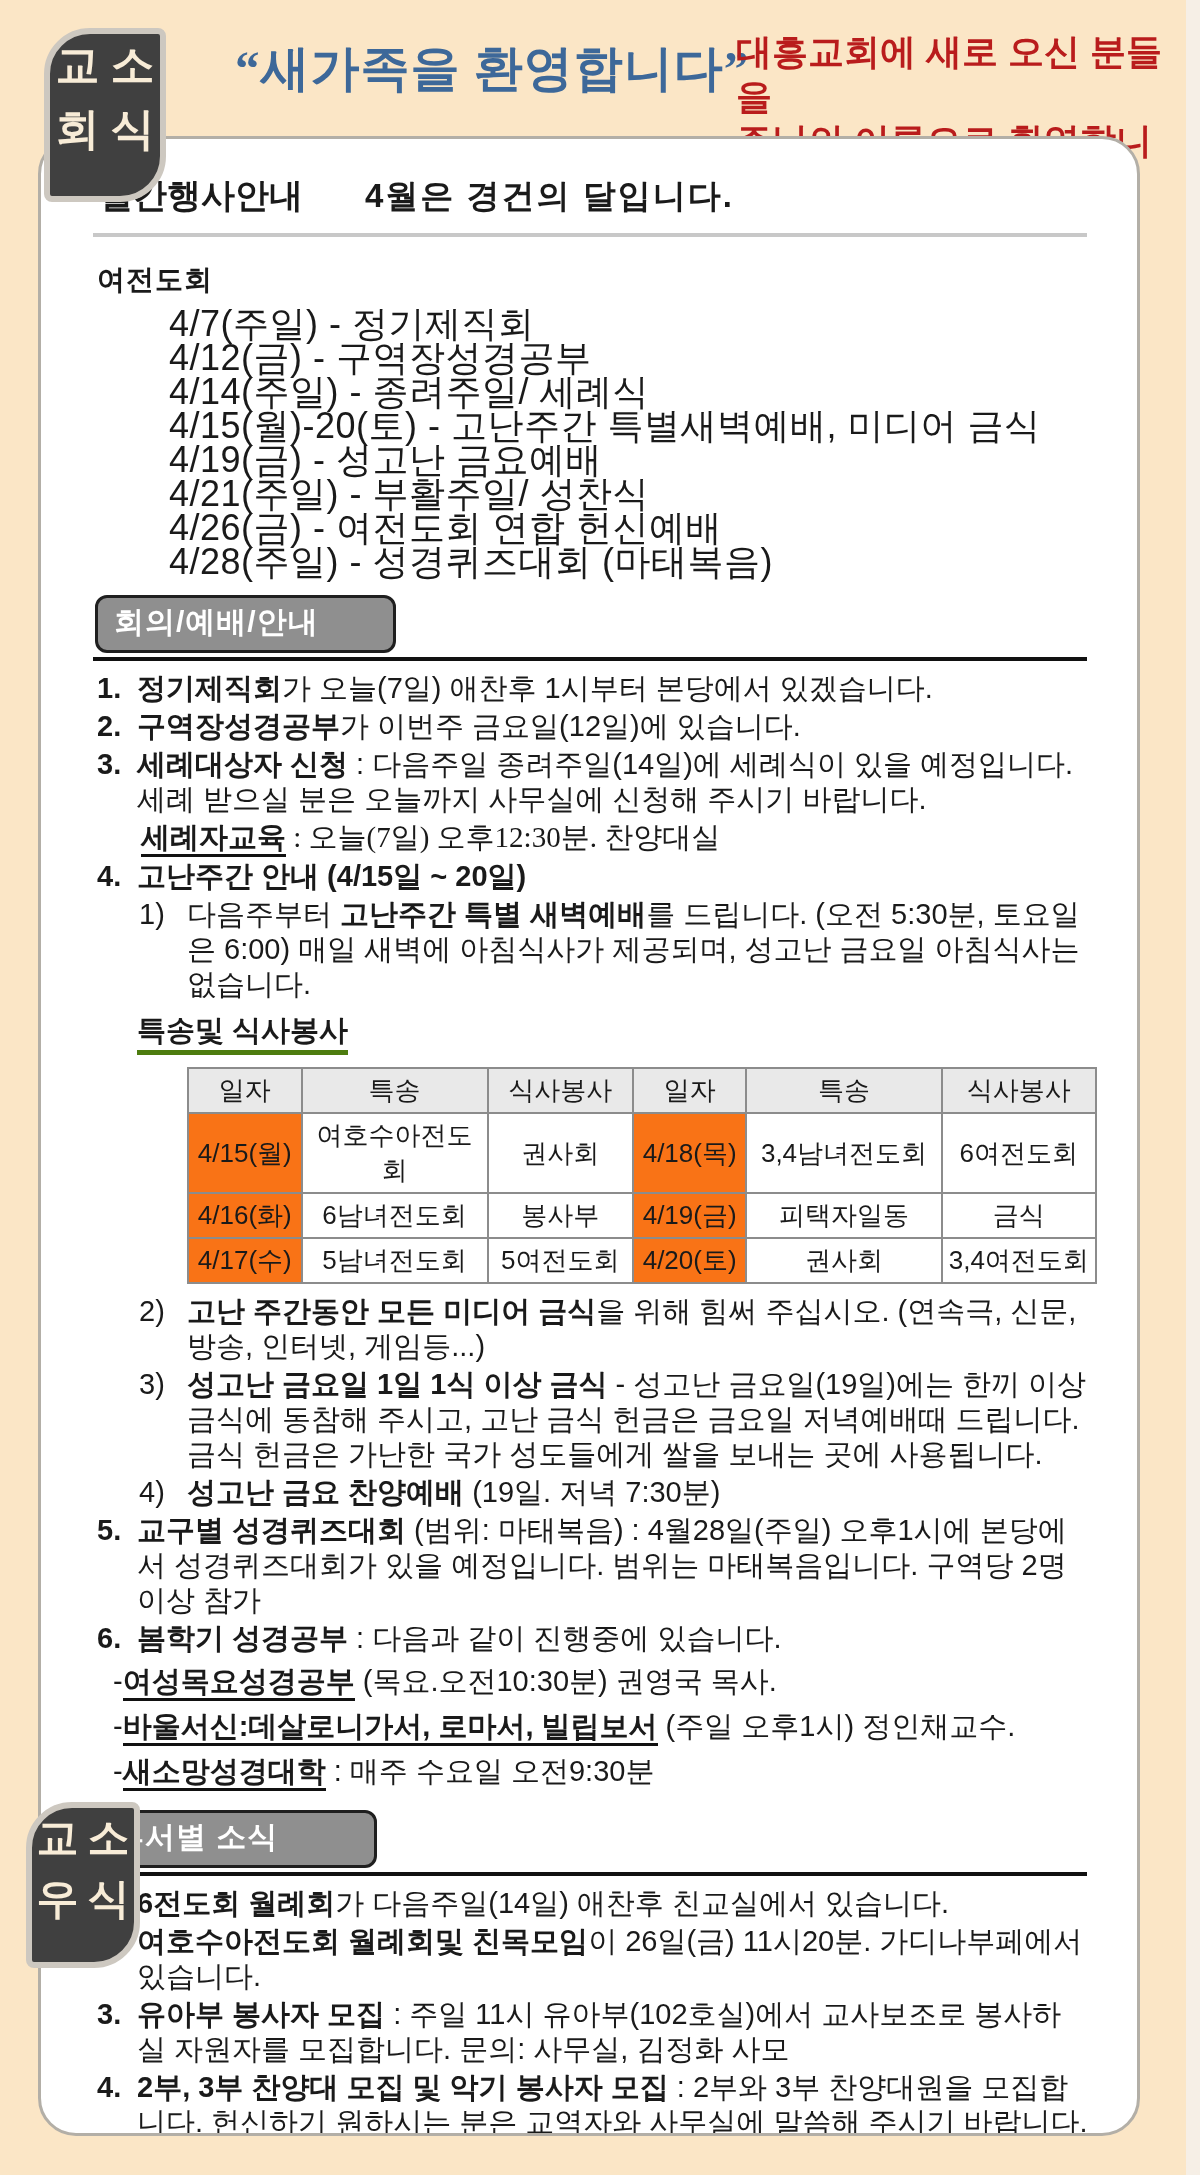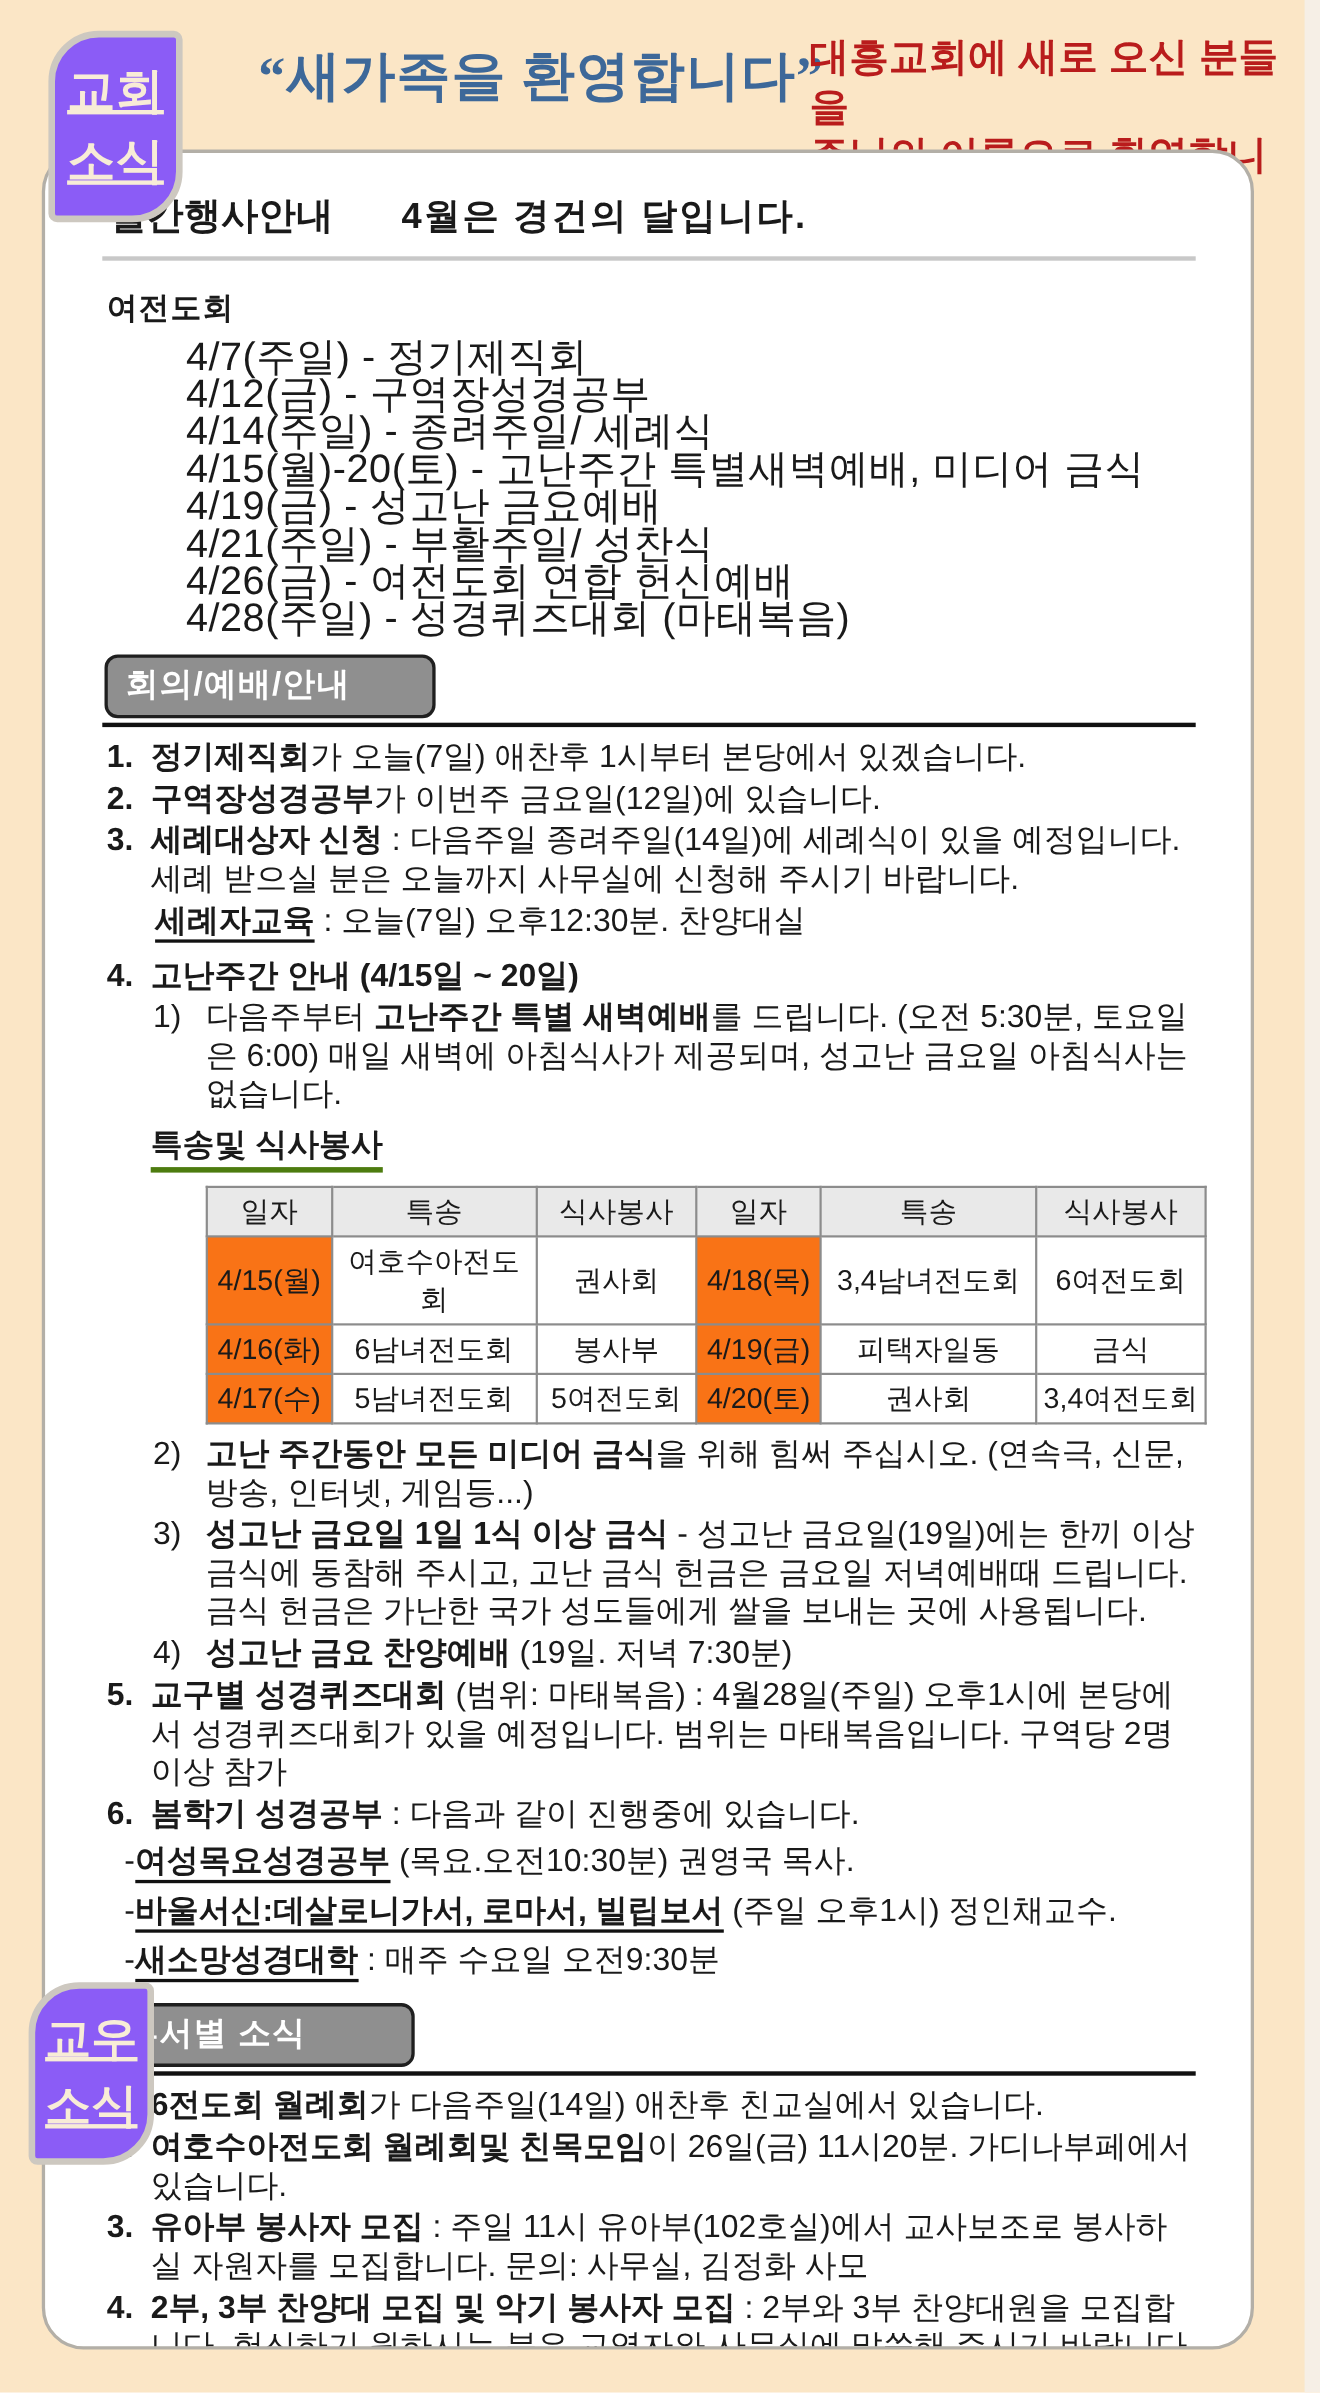--- a/index.html
+++ b/index.html
@@ -10,26 +10,26 @@
     font-family:"Liberation Sans","DejaVu Sans",sans-serif;
     color:#1a1a1a; overflow:hidden;
   }
   .edge-strip {
     position:absolute; right:0; top:0; width:14px; height:2175px;
     background:#f6efe6;
   }
   
   .corner-badge {
     position:absolute; z-index:5;
-    background:#8b5cf6; border:6px solid #cdc8c0;
+    background:#404040; border:6px solid #cdc8c0;
     border-radius:46px 8px 46px 8px;
     color:#f8ecd7; text-align:center;
     font-family:"Liberation Serif","DejaVu Serif",serif;
     font-weight:bold;
-    display:flex; flex-direction:column; justify-content:center;text-decoration:underline;
+    display:flex; justify-content:center;
   }
   .badge-top { left:44px; top:28px; width:122px; height:174px; font-size:44px; line-height:1.45; }
   .badge-bottom { left:26px; top:1802px; width:114px; height:166px; font-size:42px; line-height:1.45; }
   .main-title {
     position:absolute; left:232px; top:36px; width:520px;
     font-family:"Liberation Serif","DejaVu Serif",serif;
     font-weight:bold; font-size:49px; color:#3d6899;
     text-align:center; letter-spacing:1px;
   }
   .welcome-text {
@@ -56,21 +56,21 @@
     padding:4px 74px 7px 16px; margin:16px 0 0 4px;
     letter-spacing:1px;
   }
   .hr-black { border:0; height:4px; background:#111111; margin:4px 2px 10px 2px; }
   
   .nlist { font-size:29px; line-height:35px; }
   .li { display:grid; grid-template-columns:46px 1fr; margin-bottom:3px; }
   .li .num { text-align:left; padding-left:6px; font-weight:bold; }
   .sub { display:grid; grid-template-columns:50px 1fr; margin:2px 0 3px 46px; }
   .sub .num { padding-left:2px; }
-  .indent1 { margin-left:50px; margin-bottom:15px; }
+  .indent1 { margin-left:50px; margin-bottom:4px;font-family:Liberation Serif, serif; }
   .u-bold { font-weight:bold; border-bottom:3px solid #111; padding-bottom:1px; }
   .study-line { margin-left:22px; line-height:45px; }
   
   .tbl-heading { font-size:29px; font-weight:bold; margin:8px 0 12px 46px;
     border-bottom:5px solid #4d7c0f; display:inline-block; padding-bottom:2px; }
   table.songs {
     border-collapse:collapse; margin:0 0 10px 96px; width:910px;
     font-size:26px; text-align:center;border-radius:23px;
   }
   table.songs th, table.songs td { border:2px solid #8c8c8c; padding:4px 4px; font-weight:normal; }

